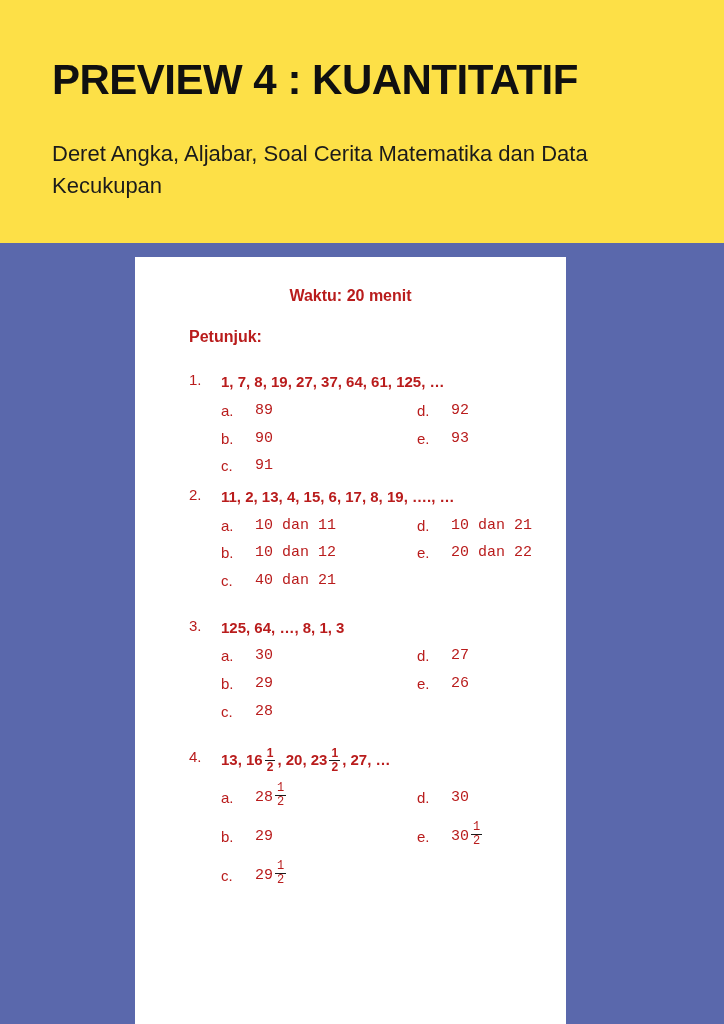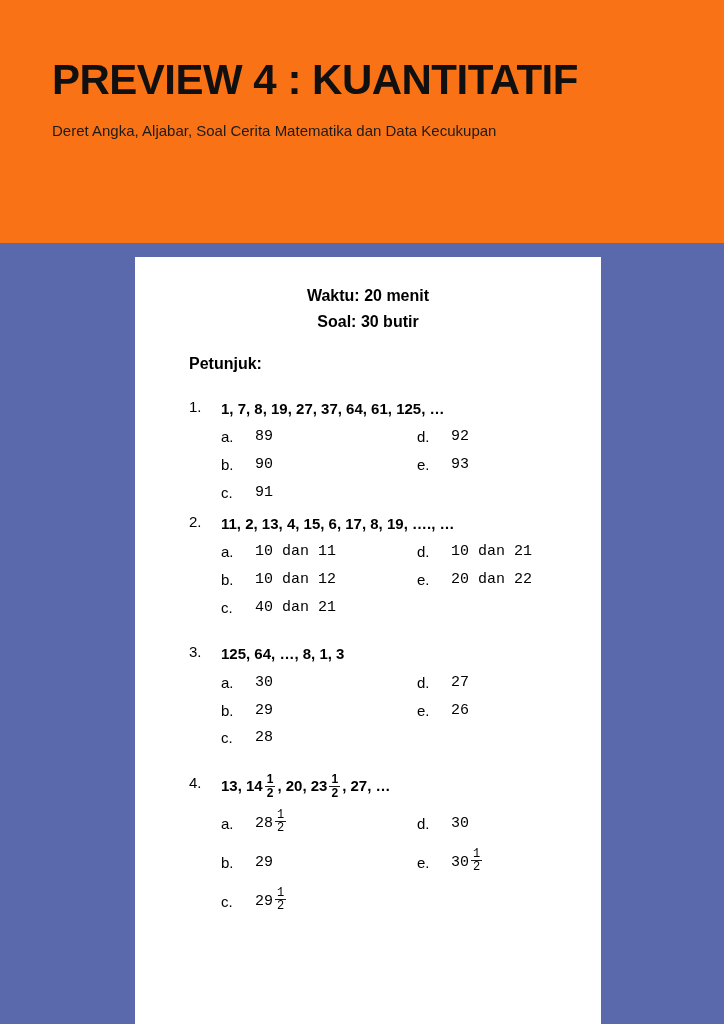--- a/index.html
+++ b/index.html
@@ -12,55 +12,55 @@
     background: #ffffff;
     font-family: "Liberation Sans", sans-serif;
     overflow: hidden;
     position: relative;
   }
   .header {
     position: absolute;
     left: 0; top: 0;
     width: 724px;
     height: 243px;
-    background: #f97316;
+    background: #fde047;
     box-sizing: border-box;
     padding: 58px 48px 0 52px;
   }
   .header-title {
     font-size: 42px;
     font-weight: bold;
     letter-spacing: -0.5px;
     color: #101010;
     line-height: 1.05;
     margin: 0;
   }
   .header-subtitle {
-    margin-top: 18px;
-    font-size: 15px;
+    margin-top: 36px;
+    font-size: 22px;
     color: #1b1b1b;
     line-height: 1.45;
     max-width: 600px;
   }
   .page-bg {
     position: absolute;
     left: 0; top: 243px;
     width: 724px;
     height: 781px;
     background: #5a68ac;
   }
   .sheet {
     position: absolute;
     left: 135px; top: 257px;
-    width: 466px;
+    width: 431px;
     height: 767px;
     background: #ffffff;
     box-sizing: border-box;
     padding: 26px 26px 0 26px;
-    color: #000000;
+    color: #b91c1c;
   }
   .sheet-head {
     text-align: center;
     font-weight: bold;
     font-size: 16px;
     line-height: 1.65;
     margin-bottom: 16px;
   }
   .instructions {
     padding: 0 6px 0 28px;
@@ -142,21 +142,20 @@
   <div class="header-title">PREVIEW 4 : KUANTITATIF</div>
   <div class="header-subtitle">Deret Angka, Aljabar, Soal Cerita Matematika dan Data Kecukupan</div>
 </div>
 
 <div class="page-bg"></div>
 
 <div class="sheet">
 
   <div class="sheet-head">
     <div>Waktu: 20 menit</div>
-    <div>Soal: 30 butir</div>
   </div>
 
   <div class="instructions">
     <div class="ins-title">Petunjuk:</div>
   </div>
 
   <div class="questions">
 
     <div class="q-block">
       <div class="q-row">
@@ -260,21 +259,21 @@
             <span class="opt-val">28</span>
           </div>
         </div>
       </div>
     </div>
 
     <div class="q-block gap">
       <div class="q-row">
         <div class="q-num">4.</div>
         <div class="q-text">
-          <span>13, 14</span><span class="frac">
+          <span>13, 16</span><span class="frac">
               <span class="num">1</span>
               <span class="den">2</span>
             </span><span>, 20, 23</span><span class="frac">
               <span class="num">1</span>
               <span class="den">2</span>
             </span><span>, 27, …</span>
         </div>
       </div>
       <div class="opts">
         <div class="opt-line tall">

